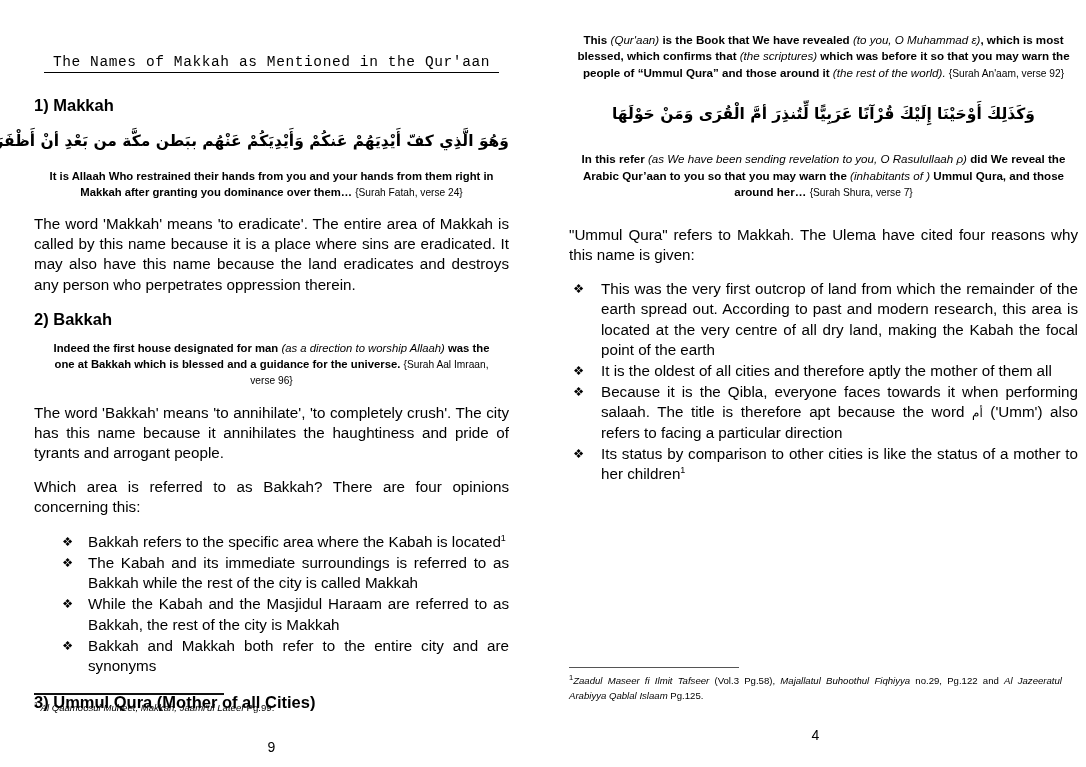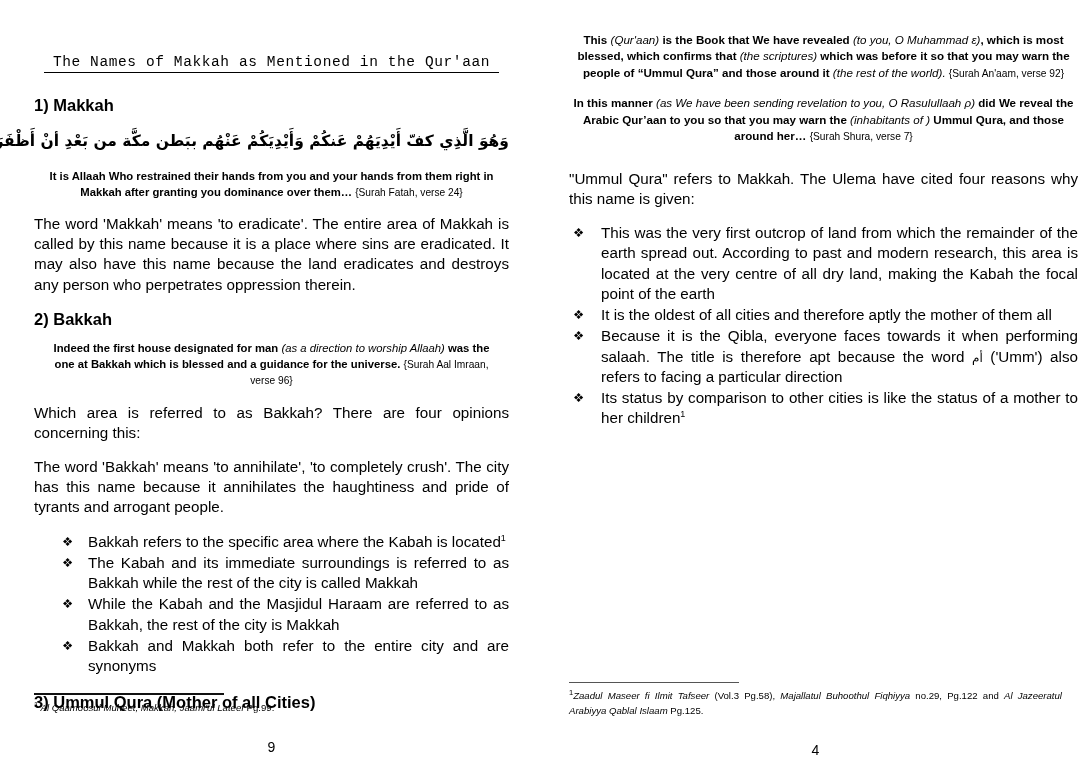--- a/index.html
+++ b/index.html
@@ -197,23 +197,23 @@
       <h2 class="section-heading">2) Bakkah</h2>
 
 
       <div class="translation">
         <span>Indeed the first house designated for man</span>
         <span class="par">(as a direction to worship Allaah)</span>
         <span>was the one at Bakkah which is blessed and a guidance for the  universe.</span>
         <span class="ref">{Surah Aal Imraan, verse 96}</span>
       </div>
 
+      <p class="body-text">The word 'Bakkah' means 'to annihilate', 'to completely crush'. The city has this name because it annihilates the haughtiness and pride of tyrants and arrogant people.</p>
+
       <p class="body-text">Which area is referred to as Bakkah? There are four opinions concerning this:</p>
-
-      <p class="body-text">The word 'Bakkah' means 'to annihilate', 'to completely crush'. The city has this name because it annihilates the haughtiness and pride of tyrants and arrogant people.</p>
 
       <ul class="bullets">
         <li>
           <span class="bullet-mark">❖</span>
           <span>Bakkah refers to the specific area where the Kabah is located</span><sup class="fn">1</sup>
         </li>
         <li>
           <span class="bullet-mark">❖</span>
           <span>The Kabah and its immediate surroundings is referred to as Bakkah while the rest of the city is called Makkah</span>
         </li>
@@ -249,23 +249,24 @@
         <span>This</span>
         <span class="par">(Qur'aan)</span>
         <span>is the Book that We have revealed</span>
         <span class="par">(to you, O Muhammad ɛ)</span><span>, which is most blessed, which confirms that</span>
         <span class="par">(the scriptures)</span>
         <span>which was before it so that you may warn the people of “Ummul Qura” and those around it</span>
         <span class="par">(the rest of the world).</span>
         <span class="ref">{Surah An'aam, verse 92}</span>
       </div>
 
+      <div class="arabic" style="margin:20px 0 22px 0;">وَكَذَلِكَ أَوْحَيْنَا إِلَيْكَ قُرْآنًا عَرَبِيًّا لِّتُنذِرَ أمَّ الْقُرَى وَمَنْ حَوْلَهَا</div>
 
       <div class="translation translation-wide">
-        <span>In this manner</span>
+        <span>In this refer</span>
         <span class="par">(as We have been sending revelation to you, O Rasulullaah ρ)</span>
         <span>did We reveal the Arabic Qur’aan to you so that you may warn the</span>
         <span class="par">(inhabitants of )</span>
         <span>Ummul Qura, and those around her…</span>
         <span class="ref">{Surah Shura, verse 7}</span>
       </div>
 
       <p class="body-text" style="margin-top:24px;">"Ummul Qura" refers to Makkah. The Ulema have cited four reasons why this name is given:</p>
 
       <ul class="bullets bullets-right">
@@ -283,21 +284,21 @@
           <span class="arabic-inline">أم</span>
           <span>('Umm') also refers to facing a particular direction</span>
         </li>
         <li>
           <span class="bullet-mark">❖</span>
           <span>Its status by comparison to other cities is like the status of a mother to her children</span><sup class="fn">1</sup>
         </li>
       </ul>
     </div>
 
-    <div class="footnote-area" style="left:26px; right:24px; bottom:9px;">
+    <div class="footnote-area" style="left:26px; right:24px; bottom:24px;">
       <hr class="footnote-rule footnote-rule-thin">
       <p class="footnote">
         <sup>1</sup><span>Zaadul Maseer fi Ilmit Tafseer</span><span class="nonital"> (Vol.3 Pg.58), </span><span>Majallatul Buhoothul Fiqhiyya</span><span class="nonital"> no.29, Pg.122 and </span><span>Al Jazeeratul Arabiyya Qablal Islaam</span><span class="nonital"> Pg.125.</span>
       </p>
       <div class="page-number">4</div>
     </div>
   </div>
 
 </div>
 

